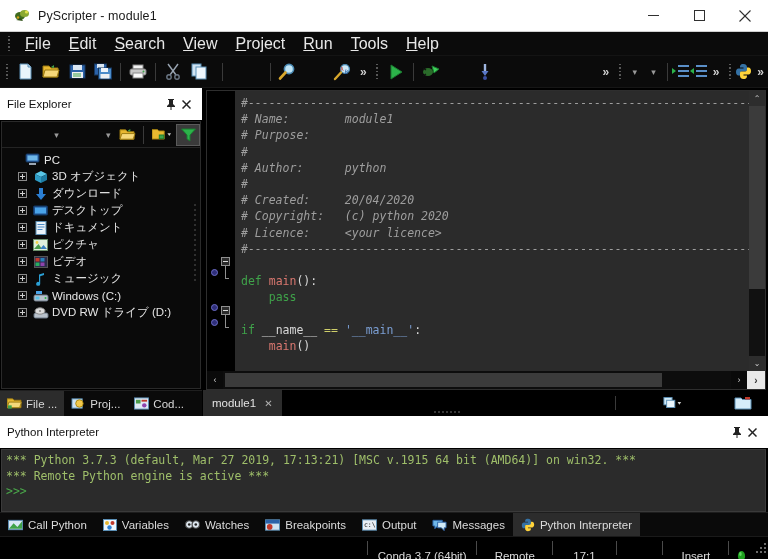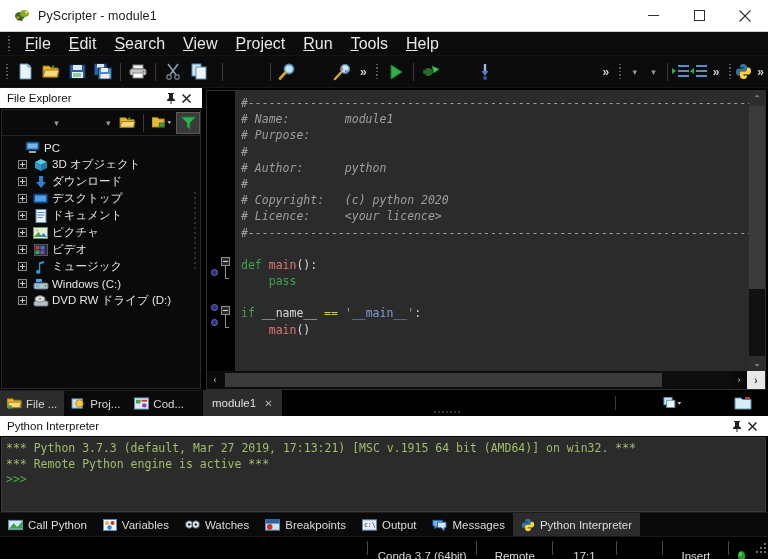--- a/index.html
+++ b/index.html
@@ -44,21 +44,21 @@
           letter-spacing: -1px; }
   .dd { width: 34px; height: 24px; display:flex; align-items:center;
         justify-content:center; color:#9a9a9a; font-size: 9px; }
 
   
   .body { flex: 1; display: flex; min-height: 0; background: #000; }
 
   
   .leftdock { width: 203px; flex: 0 0 203px; display: flex; flex-direction: column;
               background: #000; border-right: 1px solid #000; }
-  .panel-hdr { height: 20px; display: flex; align-items: center; background: #ffffff;
+  .panel-hdr { height: 32px; display: flex; align-items: center; background: #ffffff;
                padding: 0 4px 0 7px; }
   .panel-hdr .ttl { font-size: 11.5px; color: #111; flex: 1; }
   .panel-hdr .pin, .panel-hdr .cls { width: 16px; text-align: center; color: #222;
                                      font-size: 11px; }
   .fe-body { flex: 1; background: #0a0a0a; border: 1px solid #2a2a2a;
              margin: 1px; display: flex; flex-direction: column; min-height: 0; }
   .fe-toolbar { height: 26px; flex: 0 0 26px; display: flex; align-items: center;
                 background: #0a0a0a; border-bottom: 1px solid #242424; padding-left: 2px; }
   .fe-combo { width: 60px; height: 20px; display: flex; align-items: center;
               justify-content: flex-end; padding-right: 5px; color: #9a9a9a; font-size: 9px; }
@@ -659,20 +659,21 @@
             <div class="bpdot" style="left:4px;  top:228px;"></div>
           </div>
 
           <div class="code">
             <div class="ln"><span class="cmt">#-------------------------------------------------------------------------------</span></div>
             <div class="ln"><span class="cmt"># Name:        module1</span></div>
             <div class="ln"><span class="cmt"># Purpose:</span></div>
             <div class="ln"><span class="cmt">#</span></div>
             <div class="ln"><span class="cmt"># Author:      python</span></div>
             <div class="ln"><span class="cmt">#</span></div>
+            <div class="ln"><span class="cmt"># Created:     20/04/2020</span></div>
             <div class="ln"><span class="cmt"># Copyright:   (c) python 2020</span></div>
             <div class="ln"><span class="cmt"># Licence:     &lt;your licence&gt;</span></div>
             <div class="ln"><span class="cmt">#-------------------------------------------------------------------------------</span></div>
             <div class="ln">&nbsp;</div>
             <div class="ln"><span class="kw">def </span><span class="fn">main</span><span class="id">():</span></div>
             <div class="ln"><span class="id">    </span><span class="kw">pass</span></div>
             <div class="ln">&nbsp;</div>
             <div class="ln"><span class="kw">if </span><span class="id">__name__</span><span class="id"> </span><span class="op">==</span><span class="id"> </span><span class="str">'__main__'</span><span class="id">:</span></div>
             <div class="ln"><span class="id">    </span><span class="fn">main</span><span class="id">()</span></div>
           </div>

